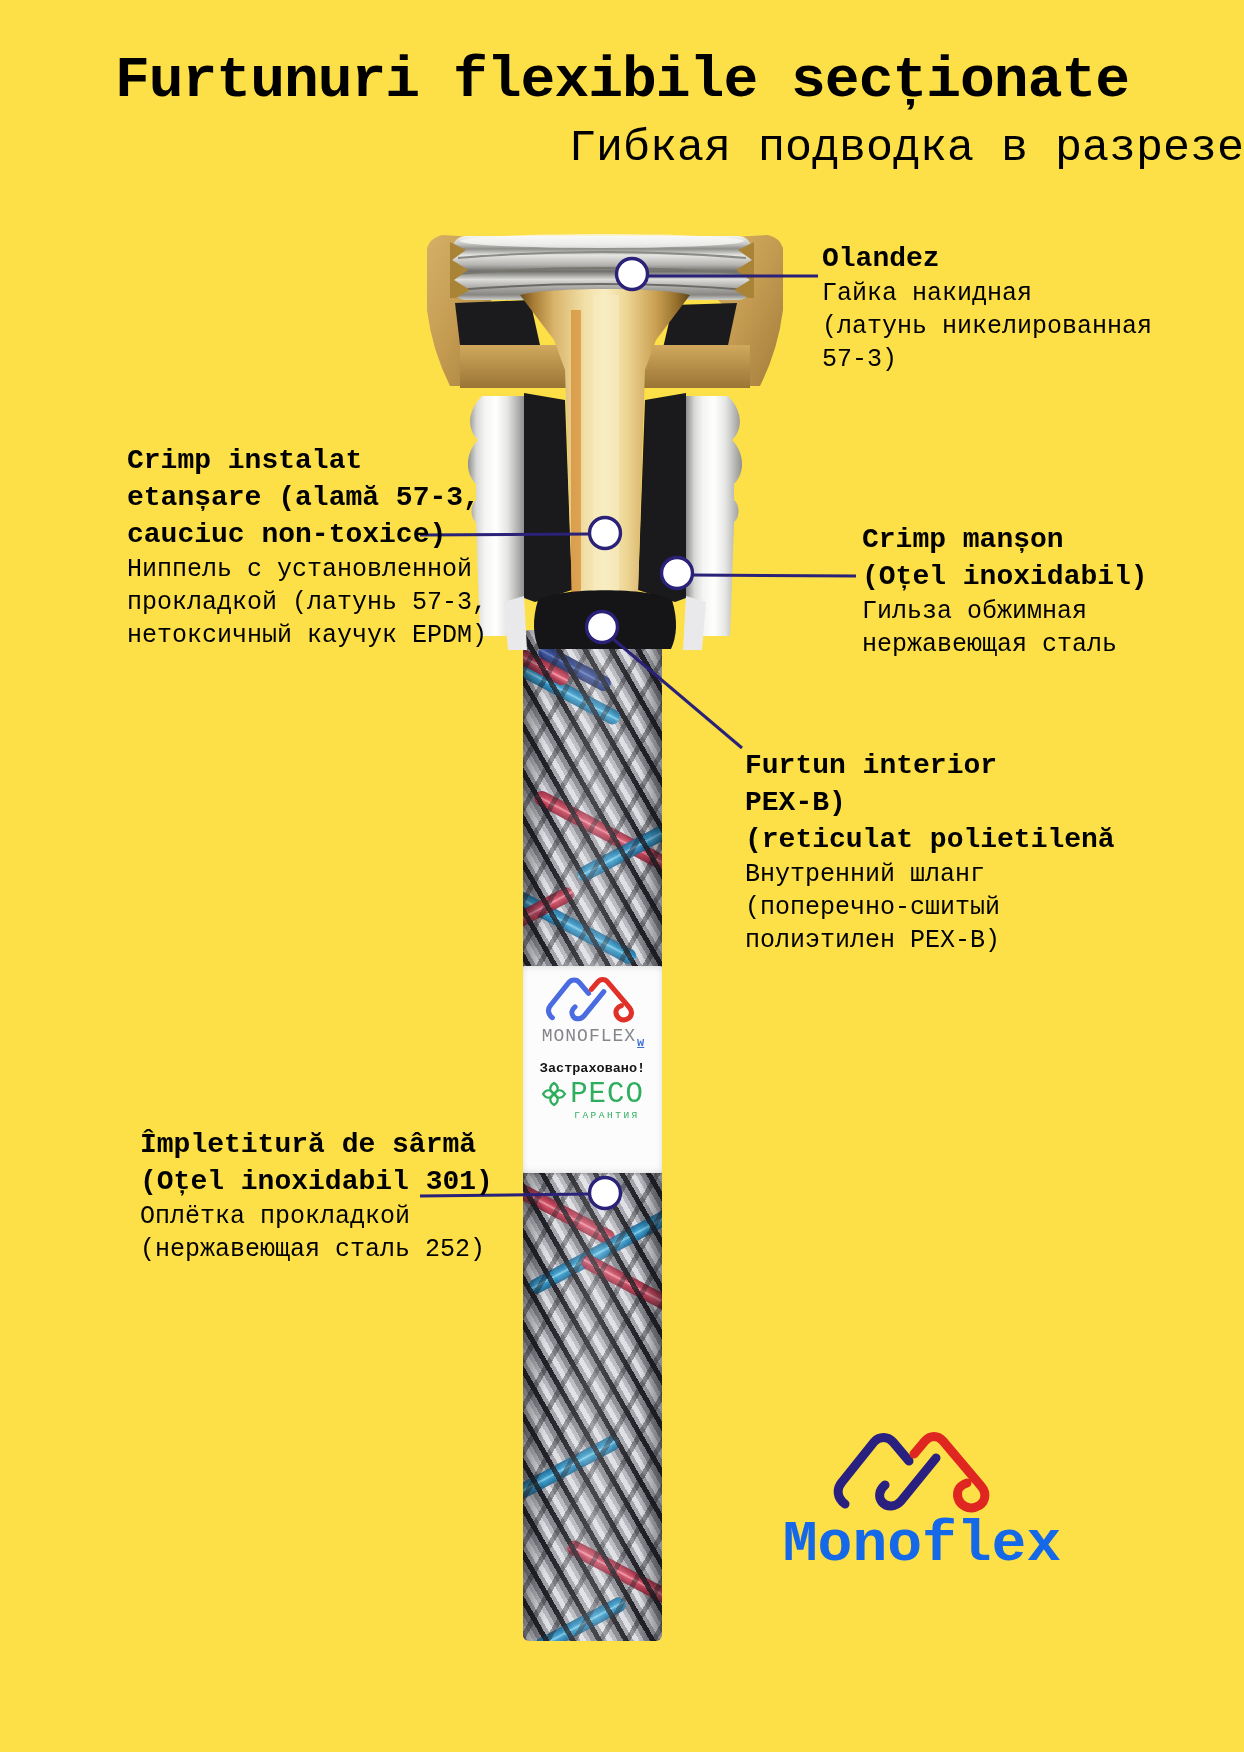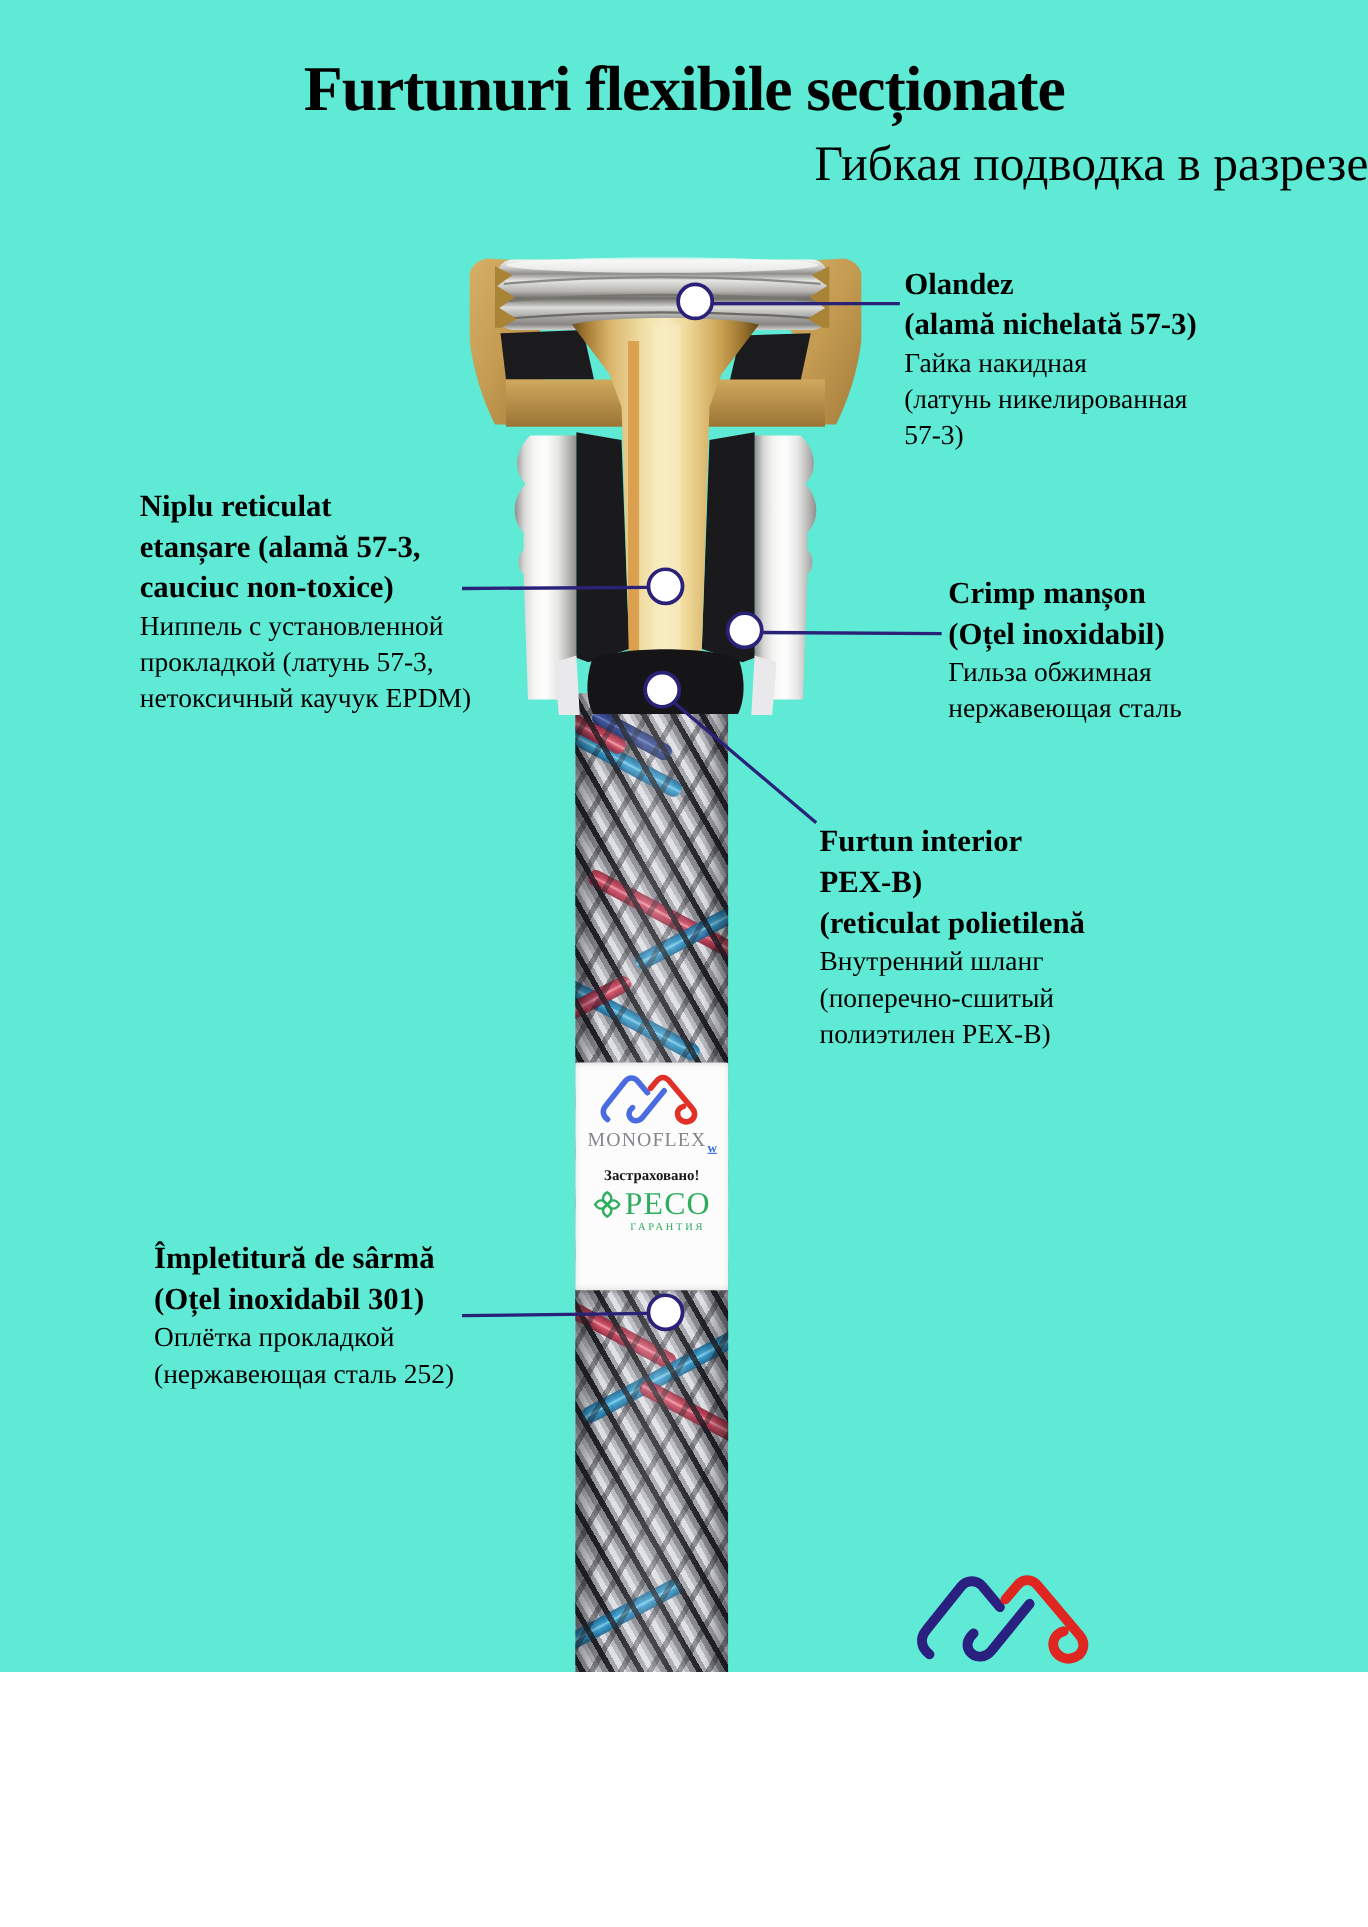--- a/index.html
+++ b/index.html
@@ -8,22 +8,22 @@
     --logo-navy:#2a2080;
     --logo-red:#e02620;
     --reso-green:#2fae5e;
     --label-logo-blue:#4a6ce0;
     --label-logo-red:#e03028;
     --monoflex-gray:#85858c;
     --link-blue:#3a6fd8;
   }
   html,body{margin:0;padding:0;background:#fff;}
   .page{
-    position:relative;width:1244px;height:1520px;background:#5eead4;
-    font-family:Liberation Serif, serif;overflow:hidden;
+    position:relative;width:1244px;height:1752px;background:#fde047;
+    font-family:Liberation Mono, monospace;overflow:hidden;
   }
   
   .title{
     position:absolute;left:0;right:0;top:46px;text-align:center;
     font-size:58px;font-weight:bold;color:#000;letter-spacing:-1px;line-height:70px;
   }
   .subtitle{
     position:absolute;left:0;right:0;top:122px;text-align:right;
     font-size:45px;font-weight:400;color:#000;line-height:54px;
   }
@@ -239,28 +239,27 @@
     <line class="cl-line" x1="420" y1="1196" x2="590" y2="1194"></line>
     <circle class="cl-circle" cx="632" cy="274" r="15.5"></circle>
     <circle class="cl-circle" cx="605" cy="533" r="15.5"></circle>
     <circle class="cl-circle" cx="677" cy="573" r="15.5"></circle>
     <circle class="cl-circle" cx="602" cy="627" r="15.5"></circle>
     <circle class="cl-circle" cx="605" cy="1193" r="15.5"></circle>
   </svg>
 
   <div class="lbl" style="left:822px;top:240px;">
     <span class="b">Olandez</span>
-    <span class="b">(alamă nichelată 57-3)</span>
     <span class="r">Гайка накидная</span>
     <span class="r">(латунь никелированная</span>
     <span class="r">57-3)</span>
   </div>
 
   <div class="lbl" style="left:127px;top:442px;">
-    <span class="b">Niplu reticulat</span>
+    <span class="b">Crimp instalat</span>
     <span class="b">etanșare (alamă 57-3,</span>
     <span class="b">cauciuc non-toxice)</span>
     <span class="r">Ниппель с установленной</span>
     <span class="r">прокладкой (латунь 57-3,</span>
     <span class="r">нетоксичный каучук EPDM)</span>
   </div>
 
   <div class="lbl" style="left:862px;top:521px;">
     <span class="b">Crimp manșon</span>
     <span class="b">(Oțel inoxidabil)</span>

